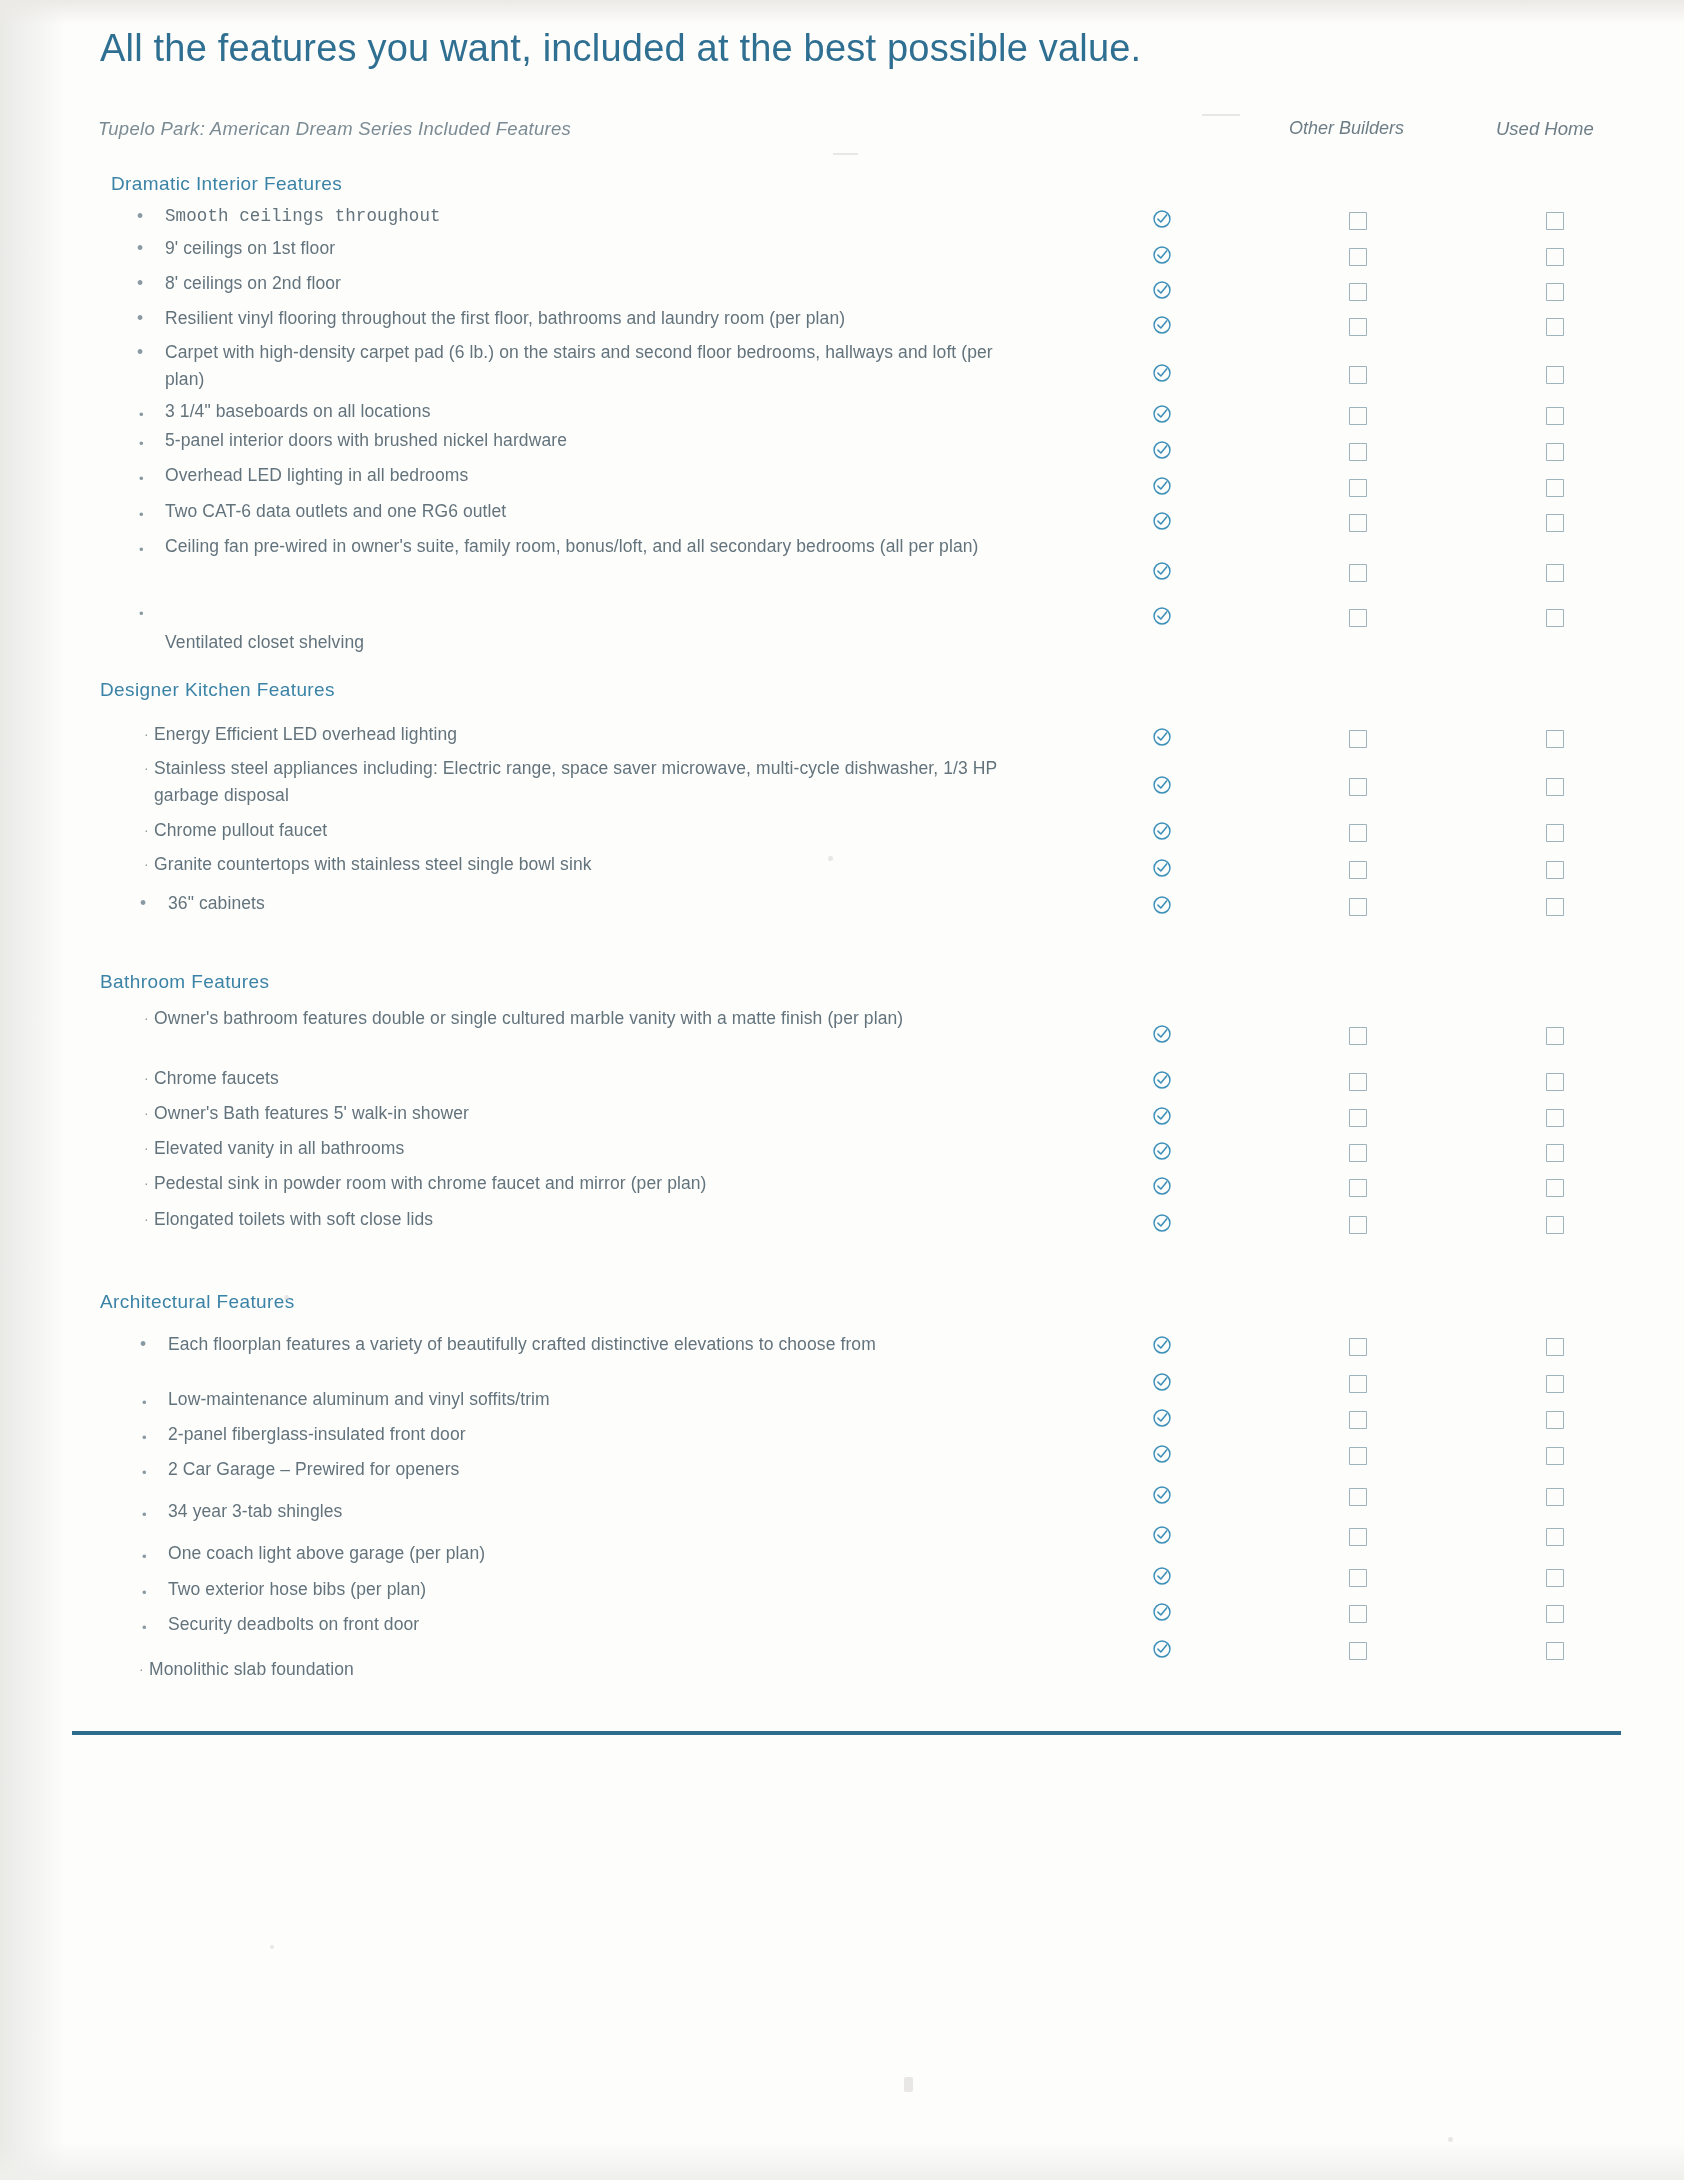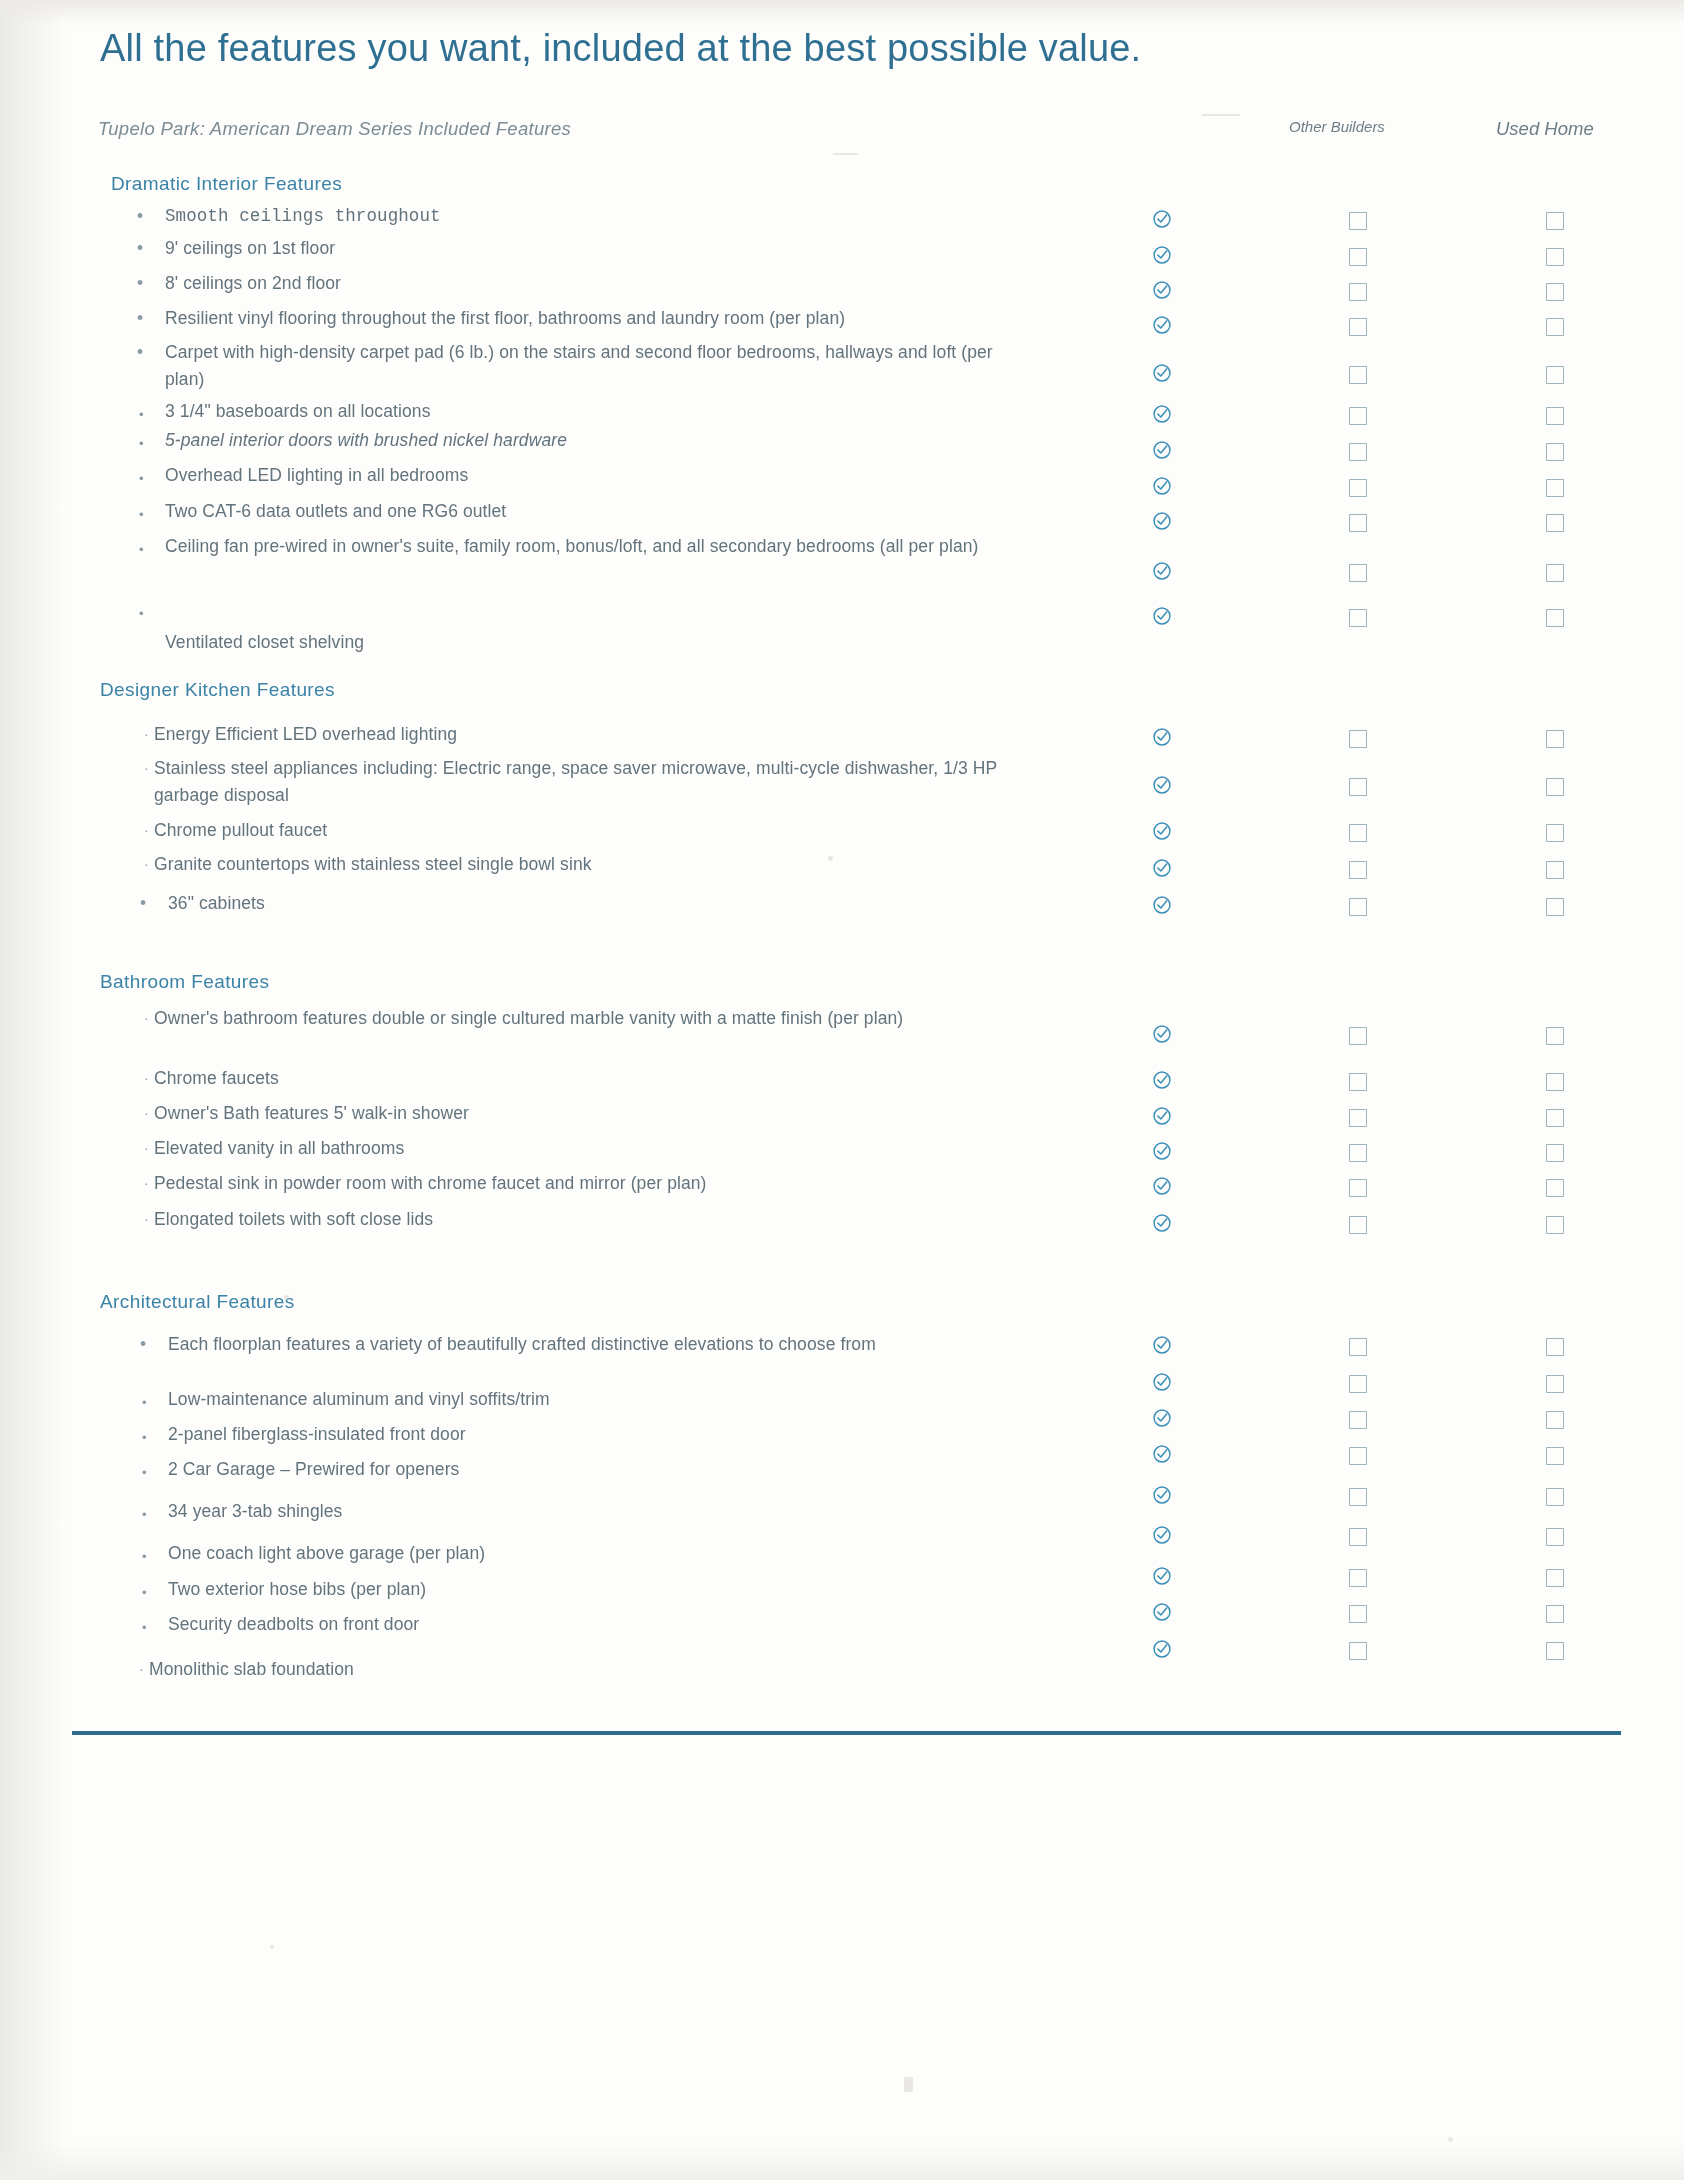--- a/index.html
+++ b/index.html
@@ -74,21 +74,21 @@
     top: 0;
     font-size: 18.5px;
     color: #7b8b93;
     letter-spacing: 0.3px;
     white-space: nowrap;
   }
   .th-col2 {
     position: absolute;
     left: 1289px;
     top: 0;
-    font-size: 15px;
+    font-size: 18px;
     color: #6d7d86;
     white-space: nowrap;
   }
   .th-col3 {
     position: absolute;
     left: 1496px;
     top: 0;
     font-size: 18.5px;
     color: #6d7d86;
     white-space: nowrap;
@@ -230,21 +230,21 @@
     <div class="chk-on" style="left:1153px; top:405px;">
         <svg width="18" height="18" viewBox="0 0 19 19">
           <circle cx="9.5" cy="9.5" r="8.4" fill="none" stroke="#3b8fb8" stroke-width="1.5"></circle>
           <path d="M5.2 9.6 L8.3 12.6 L14.4 5.2" fill="none" stroke="#3b8fb8" stroke-width="1.6" stroke-linecap="round" stroke-linejoin="round"></path>
         </svg>
       </div>
     <div class="chk-off" style="left:1349px; top:407px;"></div>
     <div class="chk-off" style="left:1546px; top:407px;"></div>
 
     <div class="bullet" style="left:139px; top:430px; font-size:13.2px;">•</div>
-    <div class="feature-text" style="left:165px; top:427px; width:975px;font-style:italic;">5-panel interior doors with brushed nickel hardware</div>
+    <div class="feature-text" style="left:165px; top:427px; width:975px;">5-panel interior doors with brushed nickel hardware</div>
     <div class="chk-on" style="left:1153px; top:441px;">
         <svg width="18" height="18" viewBox="0 0 19 19">
           <circle cx="9.5" cy="9.5" r="8.4" fill="none" stroke="#3b8fb8" stroke-width="1.5"></circle>
           <path d="M5.2 9.6 L8.3 12.6 L14.4 5.2" fill="none" stroke="#3b8fb8" stroke-width="1.6" stroke-linecap="round" stroke-linejoin="round"></path>
         </svg>
       </div>
     <div class="chk-off" style="left:1349px; top:443px;"></div>
     <div class="chk-off" style="left:1546px; top:443px;"></div>
 
     <div class="bullet" style="left:139px; top:465px; font-size:13.2px;">•</div>

